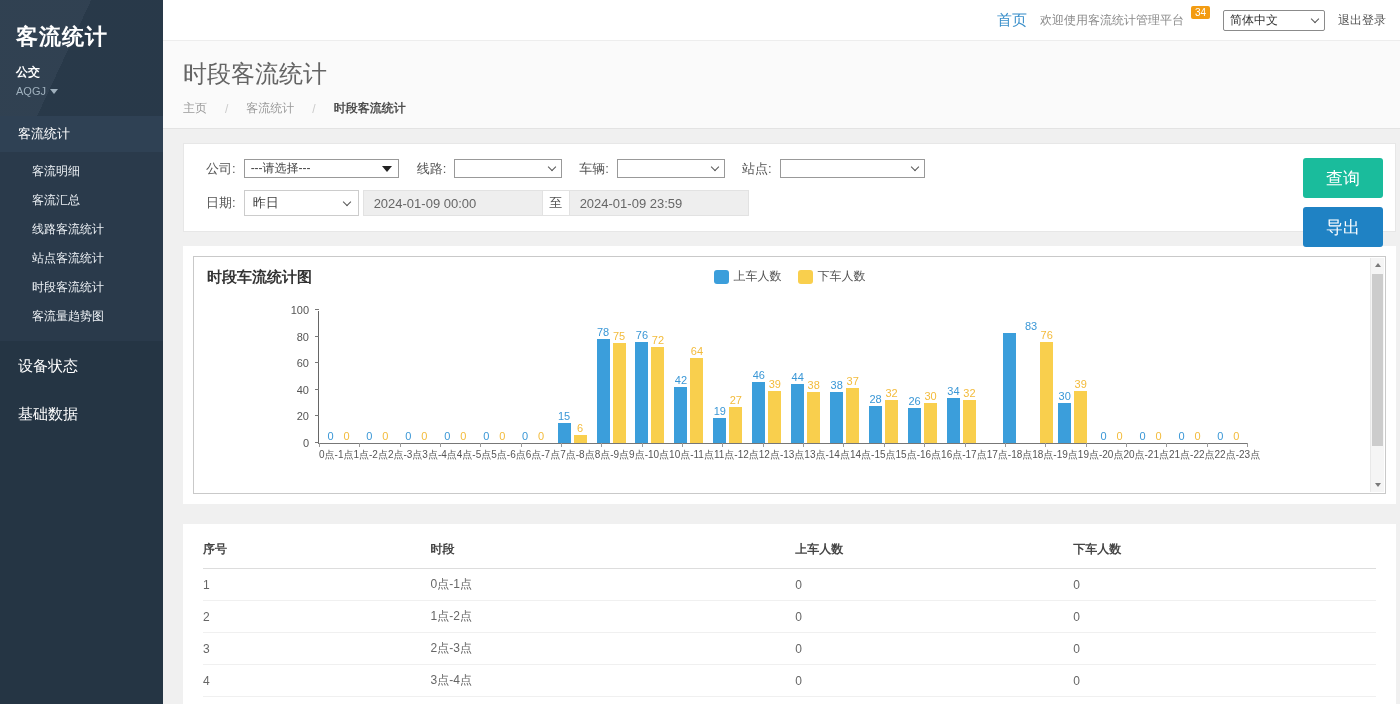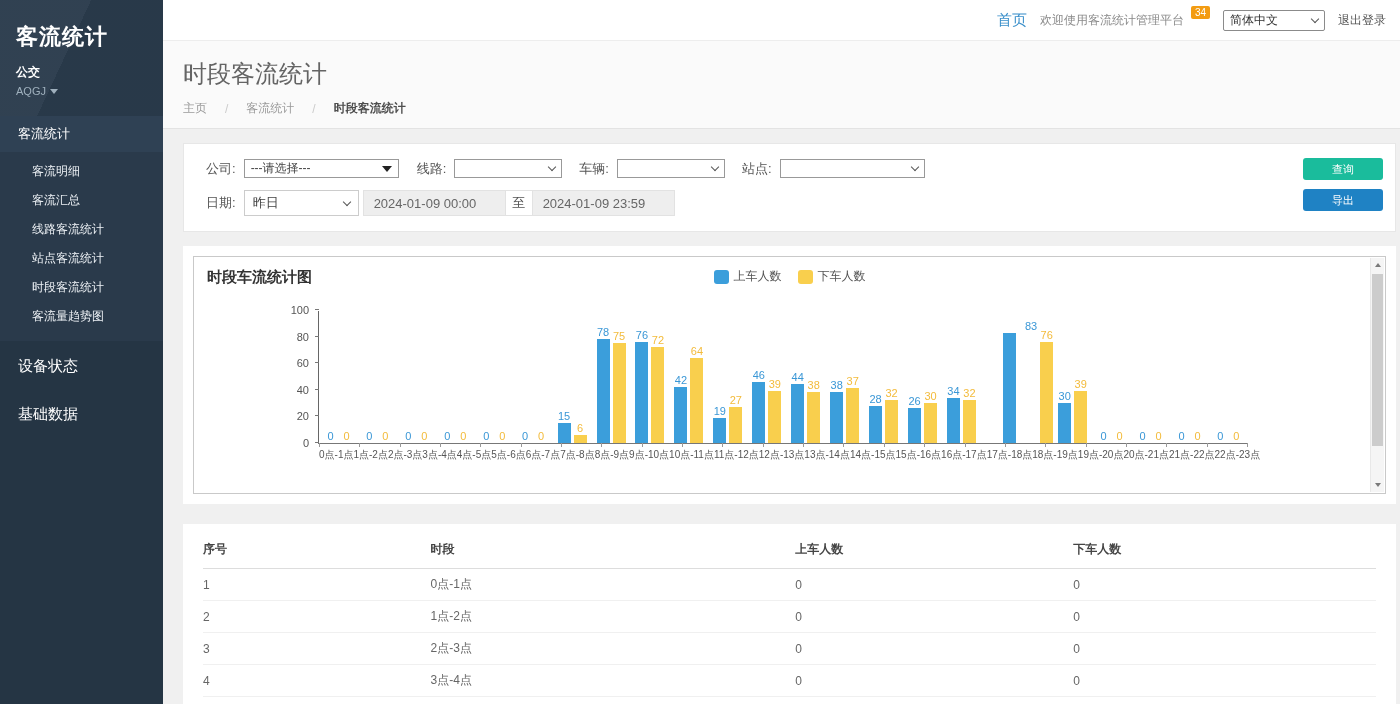--- a/index.html
+++ b/index.html
@@ -53,26 +53,26 @@
          justify-content: space-between; padding: 0 6px; font-size: 12px; color: #444; cursor: pointer; }
   .tri { width: 0; height: 0; border-left: 5px solid transparent; border-right: 5px solid transparent;
          border-top: 6px solid #222; flex-shrink: 0; }
   .w-company { width: 155px; margin-right: 18px; }
   .w-line    { width: 108px; margin-right: 17px; }
   .w-vehicle { width: 108px; margin-right: 17px; }
   .w-station { width: 145px; }
   .date-group { display: flex; align-items: center; }
   .date-sel { width: 115px; height: 26px; border: 1px solid #ccc; background: #fff; display: flex; align-items: center;
               justify-content: space-between; padding: 0 8px; font-size: 13px; color: #444; cursor: pointer; margin-right: 4px; }
-  .date-input { height: 26px; width: 143px; background: #eee; border: 1px solid #e2e2e2; color: #666;
+  .date-input { height: 26px; width: 180px; background: #eee; border: 1px solid #e2e2e2; color: #666;
                 font-size: 13px; padding: 0 10px; font-family: inherit; }
   .to-box { height: 26px; width: 26px; background: #fff; border-top: 1px solid #e2e2e2; border-bottom: 1px solid #e2e2e2;
             display: flex; align-items: center; justify-content: center; font-size: 13px; color: #555; }
   .btn-col { position: absolute; right: 12px; top: 14px; display: flex; flex-direction: column; gap: 9px; }
-  .btn { width: 80px; height: 22px; border: none; border-radius: 3px; color: #fff; font-size: 11px;
+  .btn { width: 80px; height: 40px; border: none; border-radius: 3px; color: #fff; font-size: 17px;
          cursor: pointer; font-family: inherit; }
   .btn-search { background: #1abc9c; }
   .btn-export { background: #1f82c4; }
 
   
   .chart-panel { background: #fff; margin-top: 14px; padding: 10px; }
   .chart-box { border: 1px solid #c9c9c9; height: 238px; position: relative; background: #fff; }
   .chart-title { position: absolute; top: 11px; left: 13px; font-size: 15px; font-weight: bold; color: #333; }
   .legend { position: absolute; top: 11px; left: 50%; transform: translateX(-50%); display: flex; gap: 16px; align-items: center; }
   .legend-item { display: flex; align-items: center; gap: 5px; font-size: 12px; color: #555; }

